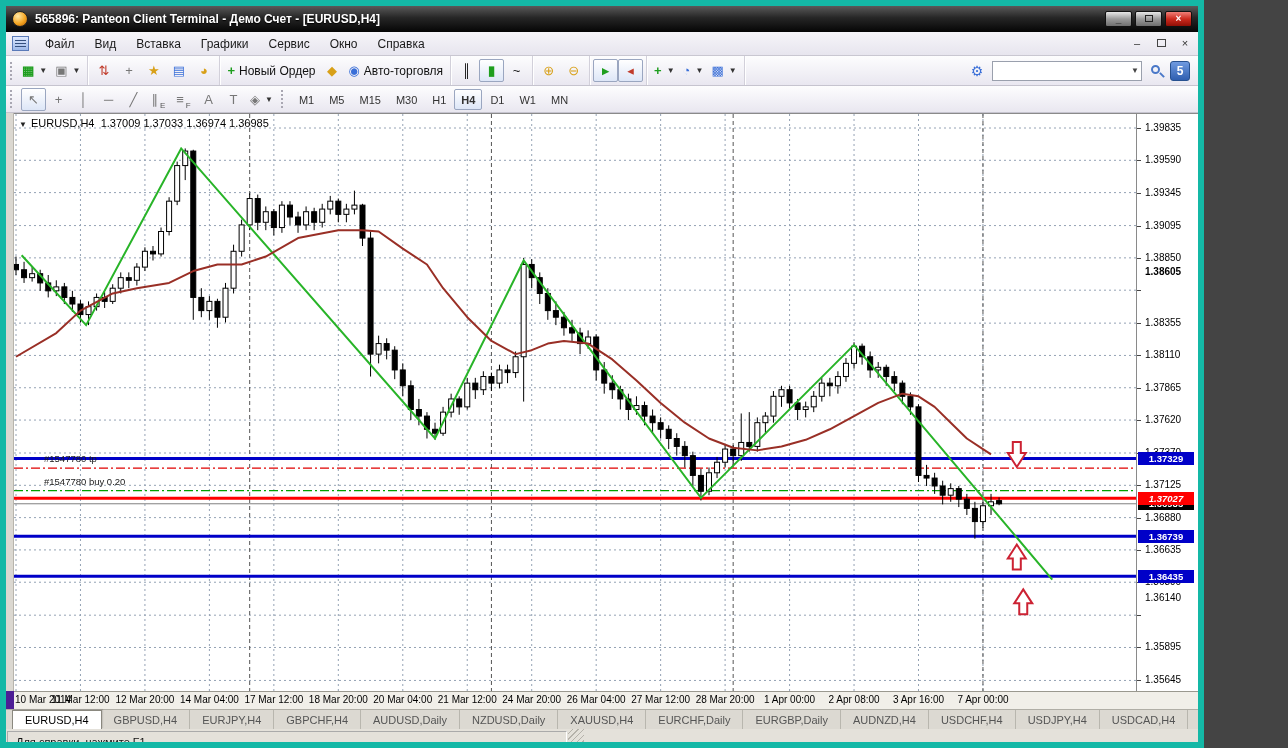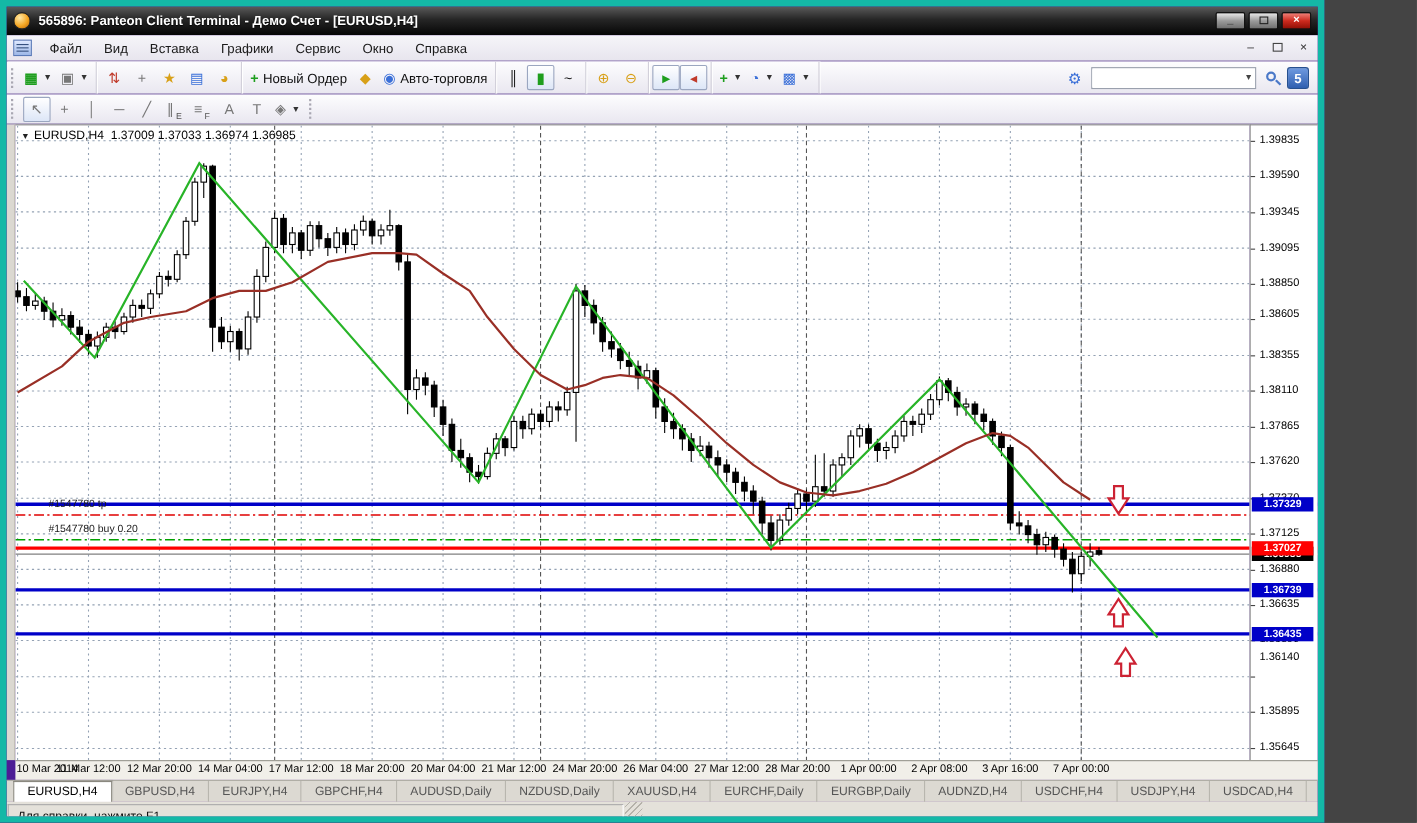--- a/index.html
+++ b/index.html
@@ -252,20 +252,31 @@
         <button class="tbtn">
           <span class="glyph c-gray">T</span>
         </button>
         <button class="tbtn">
           <span class="glyph c-gray">◈</span>
           <span class="dd">▼</span>
         </button>
       </div>
     <div class="tgroup" style="border-right:0;box-shadow:none;">
         <div class="grip"></div>
+      </div>
+    <div id="timeframe-buttons" style="display:flex;gap:1px;align-items:center;">
+        <button class="tfbtn">M1</button>
+        <button class="tfbtn">M5</button>
+        <button class="tfbtn">M15</button>
+        <button class="tfbtn">M30</button>
+        <button class="tfbtn">H1</button>
+        <button class="tfbtn active">H4</button>
+        <button class="tfbtn">D1</button>
+        <button class="tfbtn">W1</button>
+        <button class="tfbtn">MN</button>
       </div>
   </div>
 
   <div class="chart-row">
     <div class="lstrip"></div>
     <div class="plot" id="plot">
       <div class="quoteline">
         <span class="tri">▼</span><b style="font-weight:normal;">EURUSD,H4</b>&nbsp;
         <span>1.37009 1.37033 1.36974 1.36985</span>
       </div>
@@ -589,21 +600,21 @@
         <div class="ptick" style="top: 8px;">1.39835</div>
         <div class="ptickmark" style="top: 46px;"></div>
         <div class="ptick" style="top: 40.3032px;">1.39590</div>
         <div class="ptickmark" style="top: 79px;"></div>
         <div class="ptick" style="top: 72.6065px;">1.39345</div>
         <div class="ptickmark" style="top: 112px;"></div>
         <div class="ptick" style="top: 105.569px;">1.39095</div>
         <div class="ptickmark" style="top: 144px;"></div>
         <div class="ptick" style="top: 137.872px;">1.38850</div>
         <div class="ptickmark" style="top: 176px;"></div>
-        <div class="ptick" style="top: 166px;">1.38605</div>
+        <div class="ptick" style="top: 152px; font-weight: bold;">1.38605</div>
         <div class="ptickmark" style="top: 209px;"></div>
         <div class="ptick" style="top: 203.138px;">1.38355</div>
         <div class="ptickmark" style="top: 241px;"></div>
         <div class="ptick" style="top: 235.441px;">1.38110</div>
         <div class="ptickmark" style="top: 274px;"></div>
         <div class="ptick" style="top: 267.745px;">1.37865</div>
         <div class="ptickmark" style="top: 306px;"></div>
         <div class="ptick" style="top: 300.048px;">1.37620</div>
         <div class="ptickmark" style="top: 339px;"></div>
         <div class="ptick" style="top: 333.01px;">1.37370</div>
@@ -616,21 +627,21 @@
         <div class="ptickmark" style="top: 468px;"></div>
         <div class="ptick" style="top: 462.223px;">1.36390</div>
         <div class="ptickmark" style="top: 501px;"></div>
         <div class="ptick" style="top: 478px;">1.36140</div>
         <div class="ptickmark" style="top: 533px;"></div>
         <div class="ptick" style="top: 527.489px;">1.35895</div>
         <div class="ptickmark" style="top: 566px;"></div>
         <div class="ptick" style="top: 560.452px;">1.35645</div>
         <div class="pchip" style="top: 383px; background: rgb(0, 0, 0); z-index: 2;">1.36985</div>
         <div class="pchip" style="top: 338px; background: rgb(0, 0, 200); z-index: 1;">1.37329</div>
-        <div class="pchip" style="top: 378px; background: rgb(255, 0, 0); z-index: 3;">1.37027</div>
+        <div class="pchip" style="top: 378px; background: rgb(255, 0, 0); z-index: 3; font-style: italic;">1.37027</div>
         <div class="pchip" style="top: 416px; background: rgb(0, 0, 200); z-index: 1;">1.36739</div>
         <div class="pchip" style="top: 456px; background: rgb(0, 0, 200); z-index: 1;">1.36435</div>
       </div>
   </div>
 
   <div class="dateaxis" id="dateaxis" style="width: 1216px;">
       <div class="dtick" style="left: 1px;">10 Mar 2014</div>
       <div class="dtick" style="left: 66.464px; transform: translateX(-50%);">11 Mar 12:00</div>
       <div class="dtick" style="left: 130.928px; transform: translateX(-50%);">12 Mar 20:00</div>
       <div class="dtick" style="left: 195.392px; transform: translateX(-50%);">14 Mar 04:00</div>

